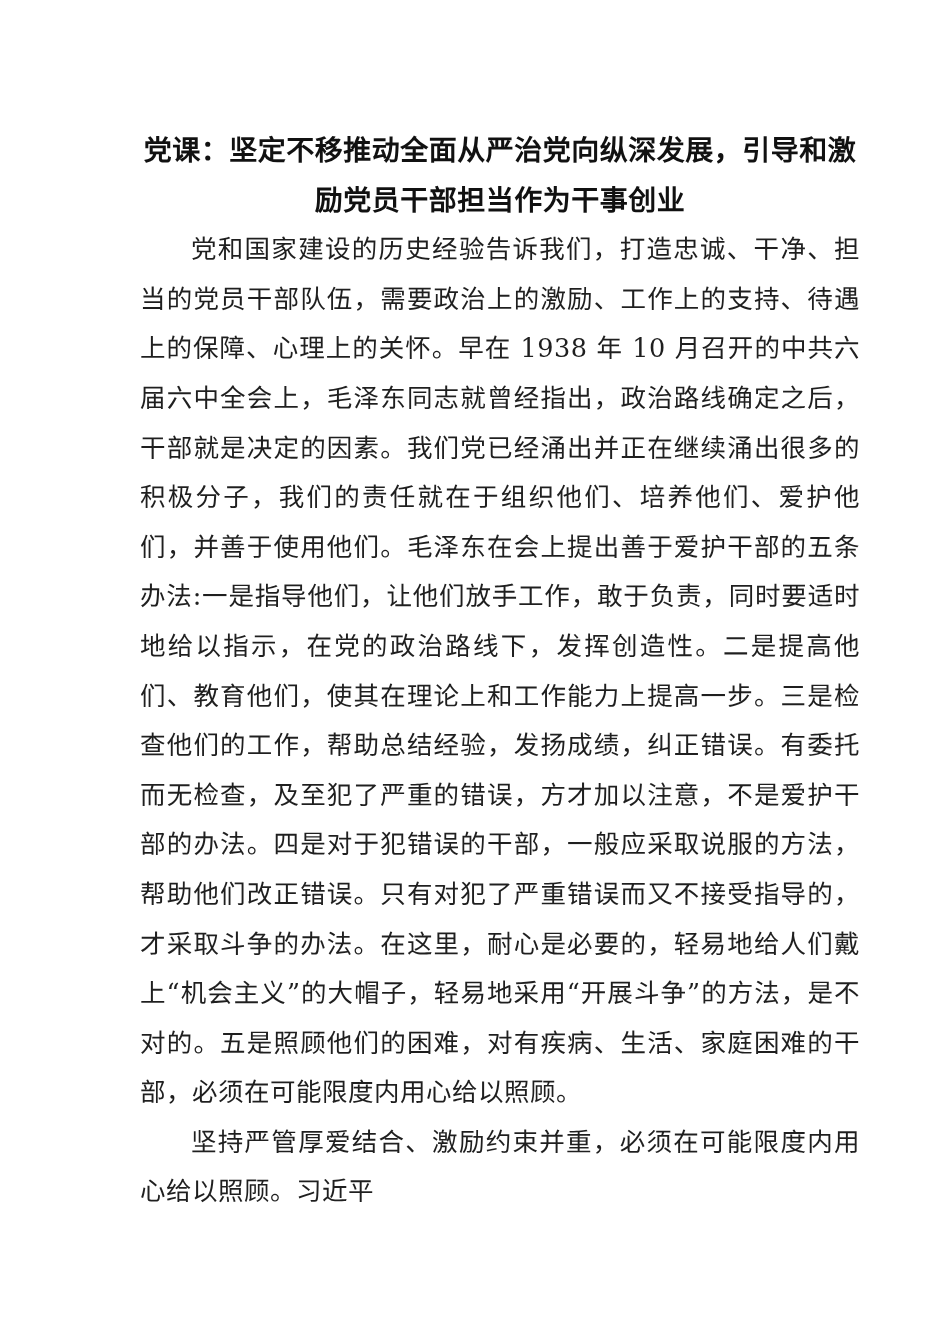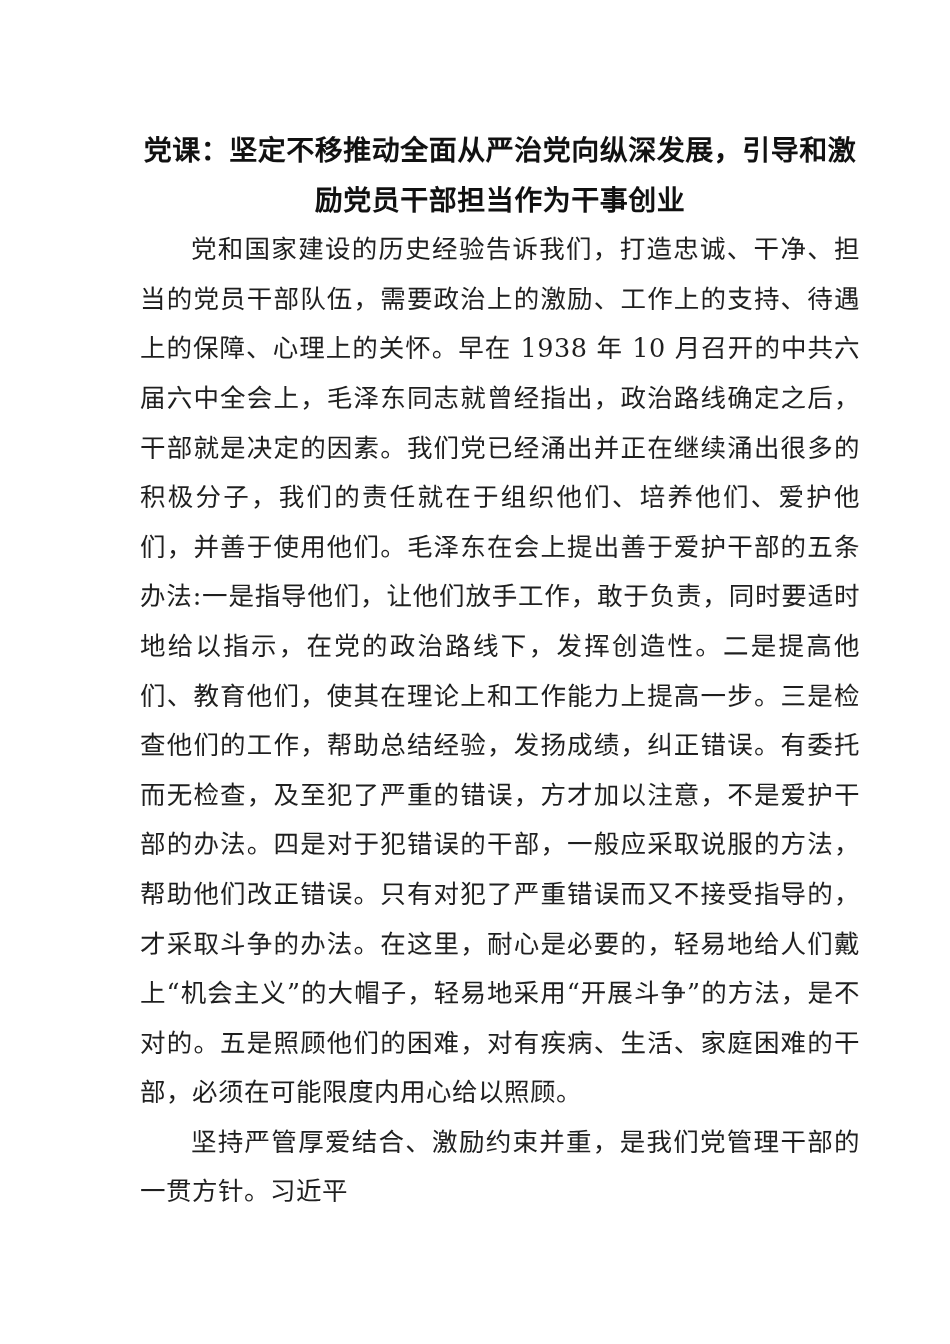--- a/index.html
+++ b/index.html
@@ -42,14 +42,14 @@
 </style>
 </head>
 <body>
 
 <div class="page">
   <h1 class="doc-title">党课：坚定不移推动全面从严治党向纵深发展，引导和激励党员干部担当作为干事创业</h1>
 
 
   <p class="para">党和国家建设的历史经验告诉我们，打造忠诚、干净、担当的党员干部队伍，需要政治上的激励、工作上的支持、待遇上的保障、心理上的关怀。早在 1938 年 10 月召开的中共六届六中全会上，毛泽东同志就曾经指出，政治路线确定之后，干部就是决定的因素。我们党已经涌出并正在继续涌出很多的积极分子，我们的责任就在于组织他们、培养他们、爱护他们，并善于使用他们。毛泽东在会上提出善于爱护干部的五条办法:一是指导他们，让他们放手工作，敢于负责，同时要适时地给以指示，在党的政治路线下，发挥创造性。二是提高他们、教育他们，使其在理论上和工作能力上提高一步。三是检查他们的工作，帮助总结经验，发扬成绩，纠正错误。有委托而无检查，及至犯了严重的错误，方才加以注意，不是爱护干部的办法。四是对于犯错误的干部，一般应采取说服的方法，帮助他们改正错误。只有对犯了严重错误而又不接受指导的，才采取斗争的办法。在这里，耐心是必要的，轻易地给人们戴上“机会主义”的大帽子，轻易地采用“开展斗争”的方法，是不对的。五是照顾他们的困难，对有疾病、生活、家庭困难的干部，必须在可能限度内用心给以照顾。</p>
 
-  <p class="para">坚持严管厚爱结合、激励约束并重，是我们党管理干部的一贯方针。习近平</p>
+  <p class="para">坚持严管厚爱结合、激励约束并重，必须在可能限度内用心给以照顾。习近平</p>
 </div>
 
 </body></html>

